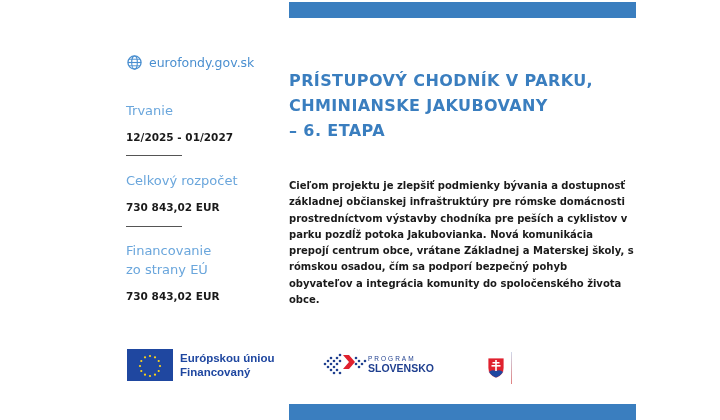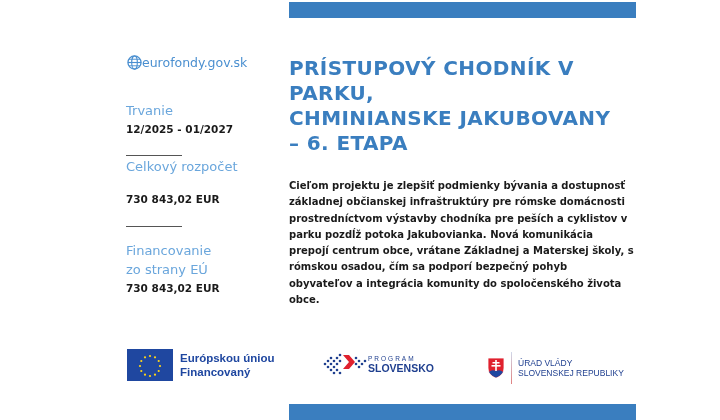--- a/index.html
+++ b/index.html
@@ -1,27 +1,27 @@
 <!DOCTYPE html>
 <html><head>
   <meta charset="utf-8">
   <style>
     html, body { margin:0; padding:0; }
     body { width:720px; height:420px; background:#ffffff; position:relative; overflow:hidden;
            font-family:"DejaVu Sans", sans-serif; }
     .bar { position:absolute; left:289px; width:347px; background:#3a7ebf; }
     .bar-top { top:2px; height:16px; }
     .bar-bottom { top:404px; height:16px; }
-    .site { position:absolute; left:127px; top:55px; display:flex; align-items:flex-end; 
+    .site { position:absolute; left:127px; top:55px; display:flex; align-items:flex-end; gap:7px;
             color:#4a8fd0; font-size:12.5px; }
     .site svg { display:block; }
     .label { position:absolute; left:126px; color:#6aa6dc; font-size:13px; line-height:19px; }
-    .value { position:absolute; left:126px; color:#1a1a1a; font-size:10.5px; font-weight:bold; }
+    .value { position:absolute; left:126px; color:#1a1a1a; font-size:10.5px; font-weight:bold;margin-top:8px; }
     .divider { position:absolute; left:126px; width:56px; height:1px; background:#555; }
-    .title { position:absolute; left:289px; top:56px; width:360px; color:#3a7ebf; font-size:20px;
+    .title { position:absolute; left:289px; top:68px; width:360px; color:#3a7ebf; font-size:16px;
              font-weight:bold; line-height:25px; letter-spacing:0.4px; }
     .desc { position:absolute; left:289px; top:178px; width:345px; color:#1a1a1a; font-size:10px;
             font-weight:bold; line-height:16.3px; }
     .logo { position:absolute; display:flex; align-items:center; }
     .eu-flag { width:46px; height:32px; background:#1f47a0; position:relative; }
     .eu-text { margin-left:7px; color:#1f47a0; font-family:"Liberation Sans", sans-serif; font-weight:bold;
                font-size:11.5px; line-height:14px; }
     .ps-small { color:#1f3f8f; font-family:"Liberation Sans", sans-serif; font-size:6.5px; letter-spacing:2px; }
     .ps-big { color:#1f3f8f; font-family:"Liberation Sans", sans-serif; font-weight:bold; font-size:10.5px; }
     .gov-text { color:#1f3f8f; font-family:"Liberation Sans", sans-serif; font-size:8.5px; line-height:10px; }
@@ -40,21 +40,21 @@
     <line x1="2" y1="4.5" x2="14" y2="4.5" stroke="#4a8fd0" stroke-width="1"></line>
     <line x1="2" y1="11.5" x2="14" y2="11.5" stroke="#4a8fd0" stroke-width="1"></line>
   </svg>
   <span>eurofondy.gov.sk</span>
 </div>
 
 <div class="label" style="top:101px">Trvanie</div>
 <div class="value" style="top:123px">12/2025 - 01/2027</div>
 <div class="divider" style="top:155px"></div>
 
-<div class="label" style="top:157px">Celkový rozpočet</div>
+<div class="label" style="top:171px">Celkový rozpočet</div>
 <div class="value" style="top:193px">730 843,02 EUR</div>
 <div class="divider" style="top:226px"></div>
 
 <div class="label" style="top:241px">
   <div>Financovanie</div>
   <div>zo strany EÚ</div>
 </div>
 <div class="value" style="top:282px">730 843,02 EUR</div>
 
 <div class="title">
@@ -125,19 +125,15 @@
 
 <div class="logo" style="left:487px; top:352px;">
   <svg width="18" height="22" viewBox="0 0 18 22">
     <path d="M1 1 H17 V11 C17 17 12 20 9 21 C6 20 1 17 1 11 Z" fill="#e0212e" stroke="#fff" stroke-width="0.8"></path>
     <path d="M2 15 Q5 12 9 14 Q13 12 16 15 C14 18 11 20 9 20.5 C7 20 4 18 2 15Z" fill="#1f47a0"></path>
     <rect x="8.2" y="3" width="1.6" height="11" fill="#fff"></rect>
     <rect x="5.5" y="5" width="7" height="1.5" fill="#fff"></rect>
     <rect x="4.5" y="8" width="9" height="1.6" fill="#fff"></rect>
   </svg>
   <div class="gov-line"></div>
-  <div class="gov-text">
-    <div>ÚRAD VLÁDY</div>
-    <div>SLOVENSKEJ REPUBLIKY</div>
-  </div>
 </div>
 
 <div class="bar bar-bottom"></div>
 
 </body></html>

